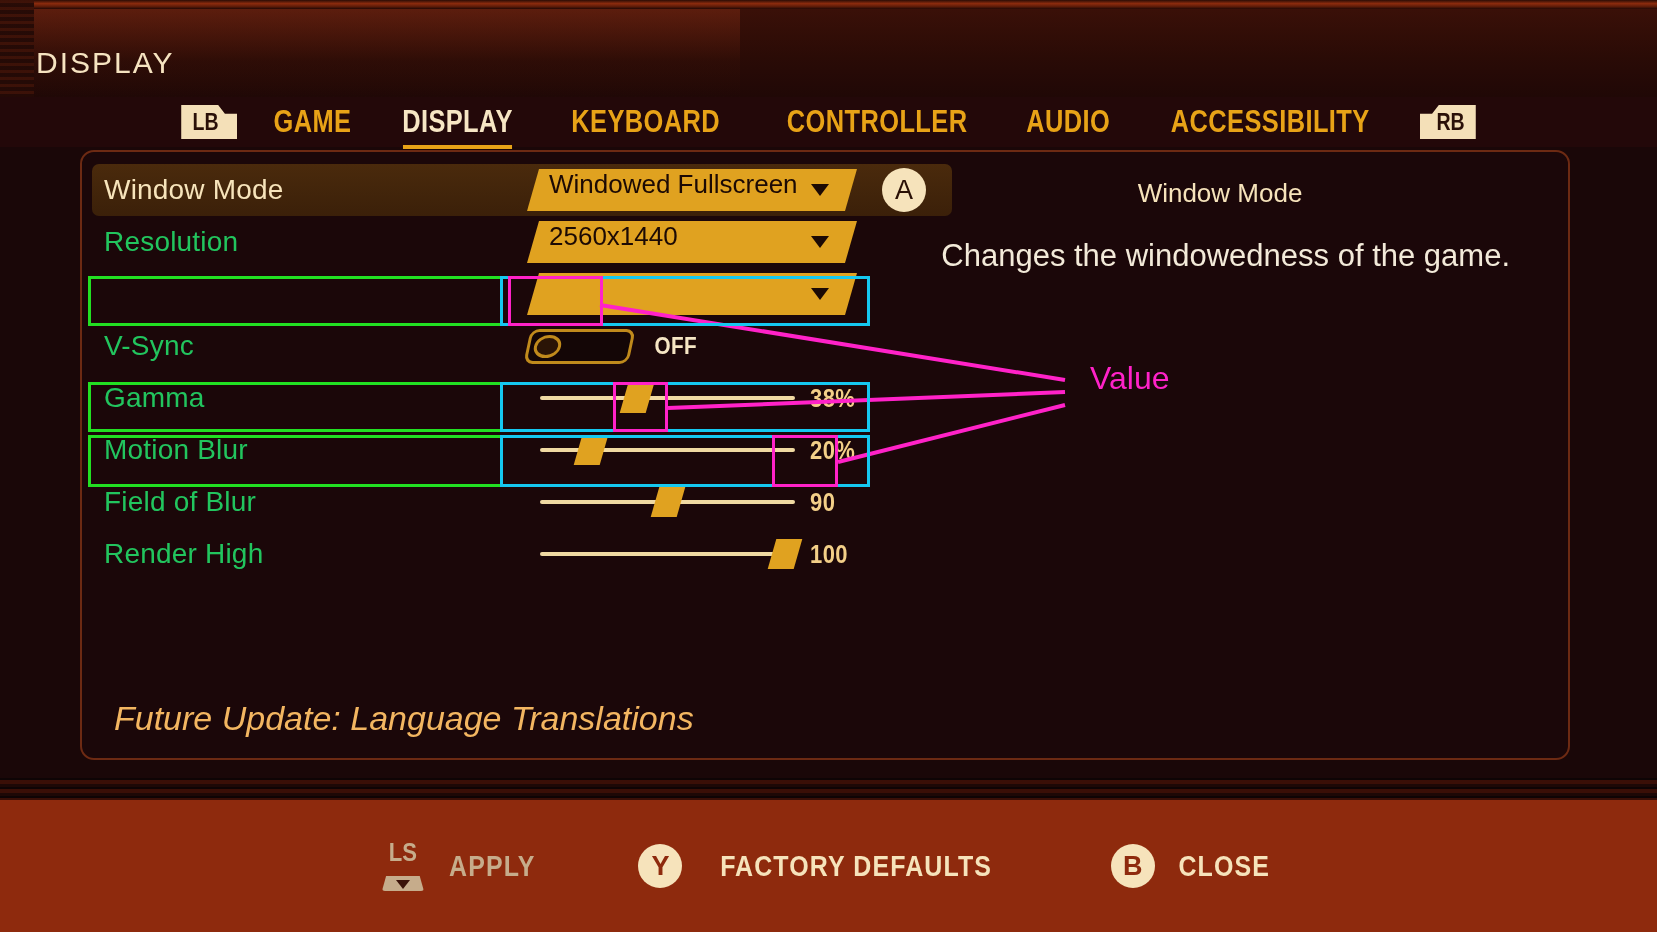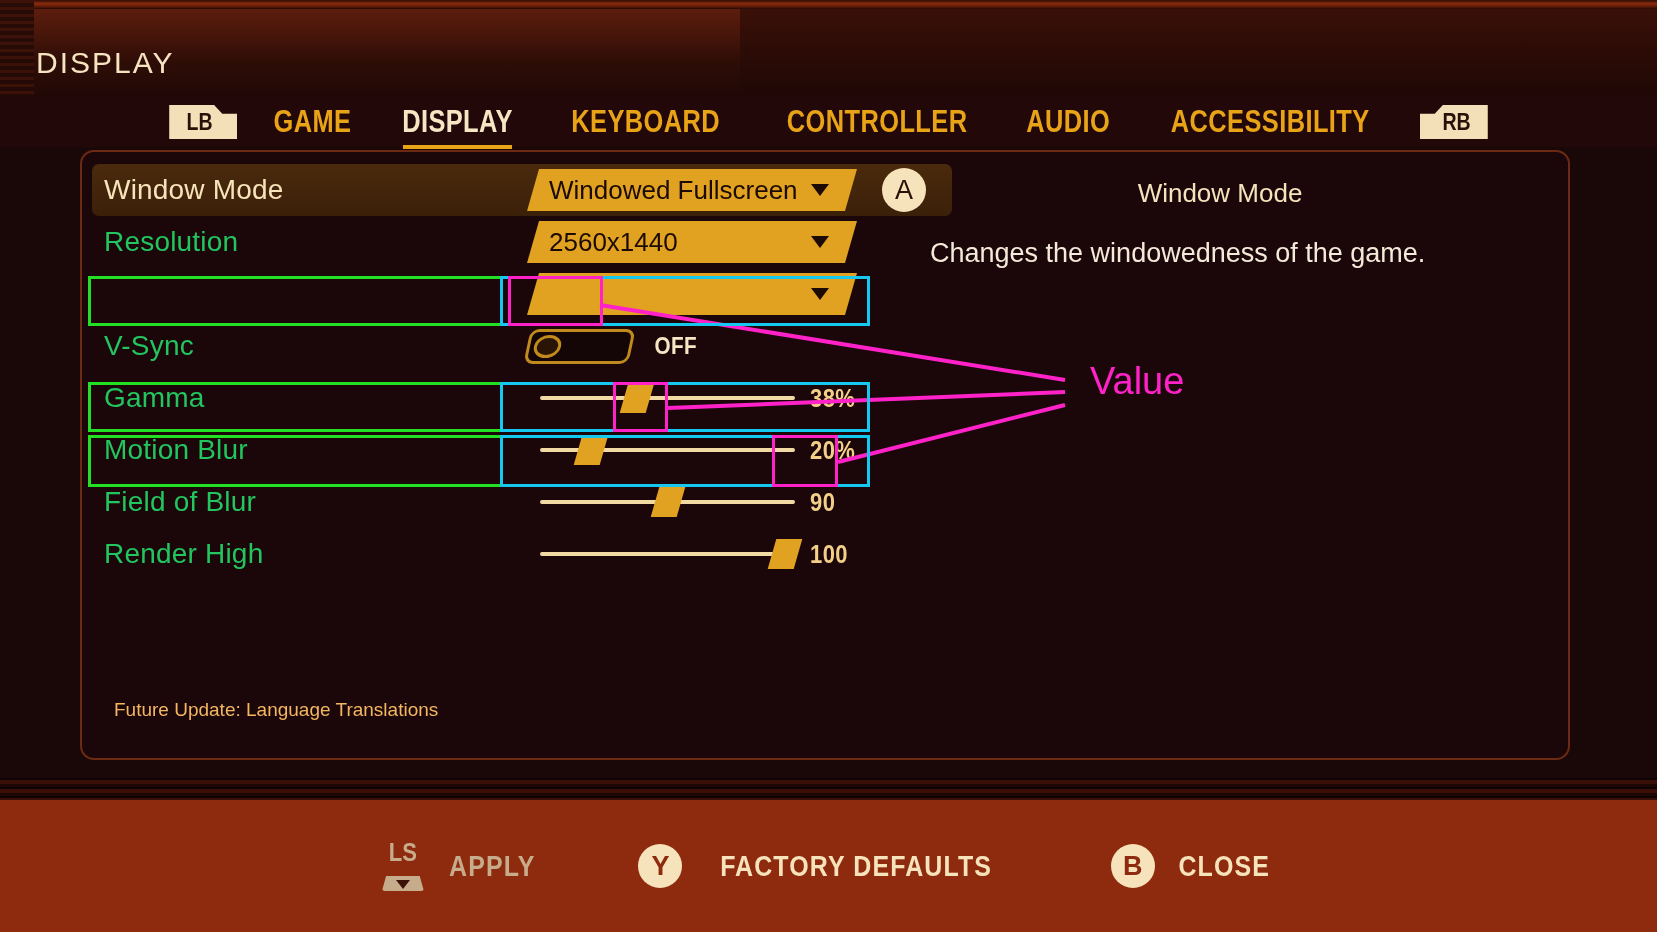--- a/index.html
+++ b/index.html
@@ -24,21 +24,21 @@
     font-family:"Liberation Sans",sans-serif;font-weight:400;}
 
   .tabbar-bg{position:absolute;left:0;top:97px;width:1657px;height:50px;background:#230809;}
   .tabbar{position:absolute;left:0;top:97px;width:1657px;height:50px;
     display:flex;align-items:center;justify-content:center;gap:26px;}
   .tab{font-family:"Liberation Sans Narrow","Liberation Sans",sans-serif;
     font-size:31px;font-weight:700;color:#e8a317;letter-spacing:.5px;
     transform:scaleX(.82);transform-origin:center;white-space:nowrap;position:relative;padding:0 2px;}
   .tab.active{color:#f7e6c4;}
   .tab.active::after{content:"";position:absolute;left:2%;right:2%;bottom:-9px;height:4px;background:#e8a317;}
-  .bumper{width:68px;height:34px;position:relative;flex:0 0 auto;}
+  .bumper{width:56px;height:34px;position:relative;flex:0 0 auto;}
   .bumper .shape{position:absolute;inset:0;background:#f4e0b8;}
   .bumper .lbl{position:absolute;inset:0;display:flex;align-items:center;justify-content:center;
     color:#2a1008;font-size:23px;font-weight:700;font-family:"Liberation Sans Narrow","Liberation Sans",sans-serif;
     transform:scaleX(.85);letter-spacing:0px;}
   .bumper.lb .shape{clip-path:polygon(0 0,66% 0,78% 26%,100% 26%,100% 100%,0 100%);}
   .bumper.lb .lbl{padding-right:8px;}
   .bumper.rb .shape{clip-path:polygon(0 26%,22% 26%,34% 0,100% 0,100% 100%,0 100%);}
   .bumper.rb .lbl{padding-left:6px;}
 
   
@@ -47,21 +47,21 @@
   .rowlist{position:absolute;left:10px;top:12px;width:860px;}
   .row{position:relative;height:52px;display:flex;align-items:center;box-sizing:border-box;}
   .row .lbl{position:absolute;left:12px;color:#22c55e;font-size:28px;
     font-family:"Liberation Sans",sans-serif;letter-spacing:.2px;white-space:nowrap;}
   .row.sel{background:linear-gradient(180deg,#4a2a0c 0%,#3b2009 100%);border-radius:7px;}
   .row.sel .lbl{color:#f7e4bb;}
 
   
   .dd{position:absolute;left:435px;width:330px;height:42px;background:#e0a220;
     clip-path:polygon(12px 0,100% 0,calc(100% - 12px) 100%,0 100%);
-    display:flex;align-items:center;box-shadow:0 3px 0 rgba(0,0,0,.45);}
+    display:flex;box-shadow:0 3px 0 rgba(0,0,0,.45);}
   .dd .val{margin-left:22px;color:#1c0a04;font-size:26px;font-weight:400;
     font-family:"Liberation Sans",sans-serif;white-space:nowrap;}
   .dd .caret{position:absolute;right:28px;top:50%;transform:translateY(-50%);
     width:0;height:0;border-left:9px solid transparent;border-right:9px solid transparent;
     border-top:12px solid #1c0a04;}
   .abtn{position:absolute;left:790px;width:44px;height:44px;border-radius:50%;
     background:#f6e3bb;display:flex;align-items:center;justify-content:center;
     color:#2a1006;font-size:27px;font-family:"Liberation Sans",sans-serif;}
 
   
@@ -77,28 +77,28 @@
   
   .sl{position:absolute;left:448px;width:255px;height:36px;}
   .sl .track{position:absolute;left:0;top:50%;transform:translateY(-50%);
     width:100%;height:4px;background:#f0d9a2;border-radius:2px;}
   .sl .knob{position:absolute;top:50%;margin-top:-15px;width:26px;height:30px;background:#e0a220;
     transform:skewX(-16deg);margin-left:-13px;}
   .slval{position:absolute;left:718px;color:#f3cf88;font-size:25px;font-weight:700;
     font-family:"Liberation Sans Narrow","Liberation Sans",sans-serif;transform:scaleX(.88);
     transform-origin:left center;letter-spacing:.5px;white-space:nowrap;}
 
-  .note{position:absolute;left:22px;top:535px;color:#f3b661;font-size:19px;
-    font-family:"Liberation Sans",sans-serif;white-space:nowrap;}
+  .note{position:absolute;left:22px;top:535px;color:#f3b661;font-size:34px;
+    font-family:"Liberation Sans",sans-serif;white-space:nowrap;font-style:italic;}
 
   
   .info-title{position:absolute;left:940px;top:178px;width:560px;text-align:center;
     color:#f6e3bb;font-size:26px;font-family:"Liberation Sans",sans-serif;}
-  .info-desc{position:absolute;left:930px;top:238px;width:580px;text-align:left;
-    color:#f3ead9;font-size:27px;font-family:"Liberation Sans",sans-serif;}
+  .info-desc{position:absolute;left:930px;top:238px;width:580px;text-align:right;
+    color:#f3ead9;font-size:31px;font-family:"Liberation Sans",sans-serif;}
 
   
   .botsep{position:absolute;left:0;top:778px;width:1657px;height:22px;
     background:repeating-linear-gradient(180deg,#0e0405 0px,#0e0405 2px,#3a0f07 2px,#3a0f07 6px,#1d0806 6px,#1d0806 9px);}
   .botbar{position:absolute;left:0;top:800px;width:1657px;height:132px;background:#8e2a0d;}
   .botrow{position:absolute;left:0;top:800px;width:1657px;height:132px;
     display:flex;align-items:center;justify-content:center;gap:96px;}
   .bitem{display:flex;align-items:center;gap:16px;}
   .bitem .txt{font-family:"Liberation Sans Narrow","Liberation Sans",sans-serif;
     font-size:29px;font-weight:700;color:#f6e3bb;letter-spacing:1.3px;transform:scaleX(.86);white-space:nowrap;}
@@ -112,21 +112,21 @@
   .ls .base{position:absolute;bottom:0;left:2px;width:42px;height:15px;background:#c6ac8b;
     clip-path:polygon(10% 0,90% 0,100% 100%,0 100%);border-radius:3px;}
   .ls .arr{position:absolute;bottom:2px;left:50%;margin-left:-7px;width:0;height:0;
     border-left:7px solid transparent;border-right:7px solid transparent;border-top:9px solid #3a1208;}
 
   
   .ann{position:absolute;box-sizing:border-box;pointer-events:none;}
   .ann.green{border:3px solid #22e022;}
   .ann.cyan{border:3px solid #15c8f0;}
   .ann.mag{border:3px solid #ff22c8;}
-  .annlabel{position:absolute;color:#ff22c8;font-size:38px;
+  .annlabel{position:absolute;color:#ff22c8;font-size:32px;
     font-family:"Liberation Sans",sans-serif;white-space:nowrap;}
   svg.leaders{position:absolute;left:0;top:0;width:1657px;height:932px;pointer-events:none;}
 </style>
 </head>
 <body>
 
 <div id="root">
 
   <div class="topstrip"></div>
   <div class="header"></div>

